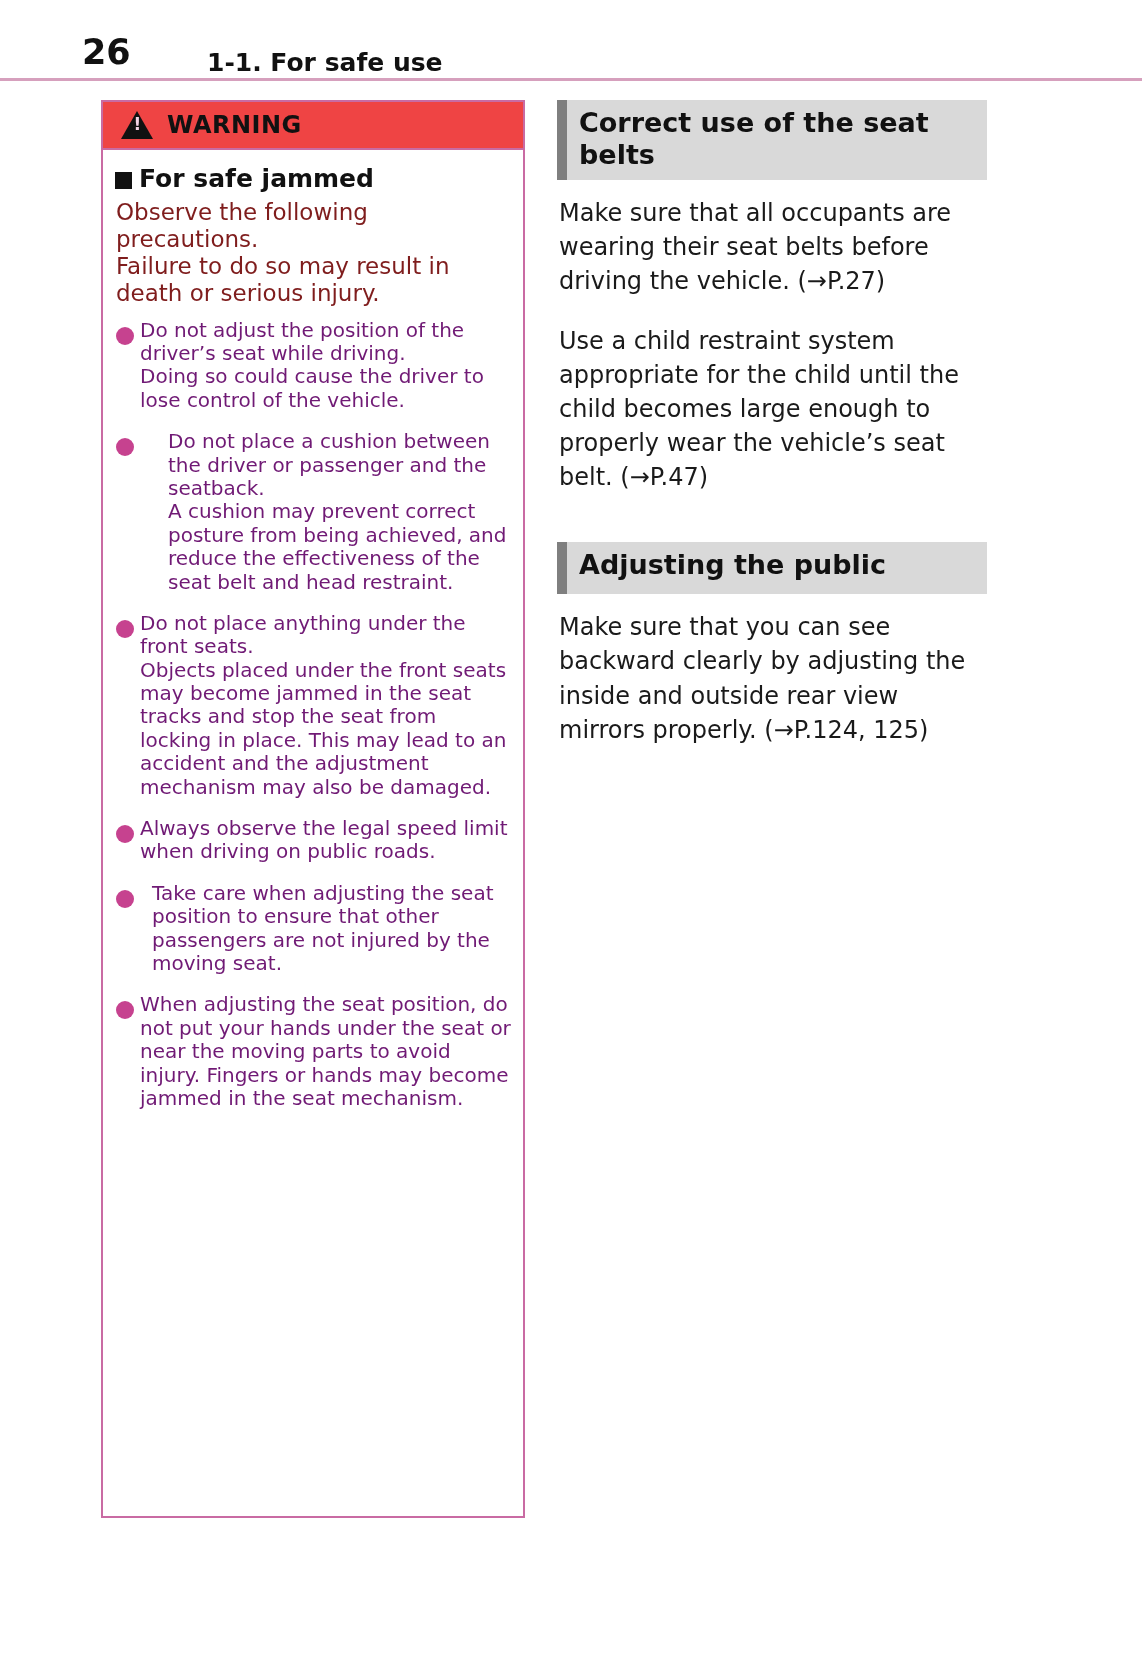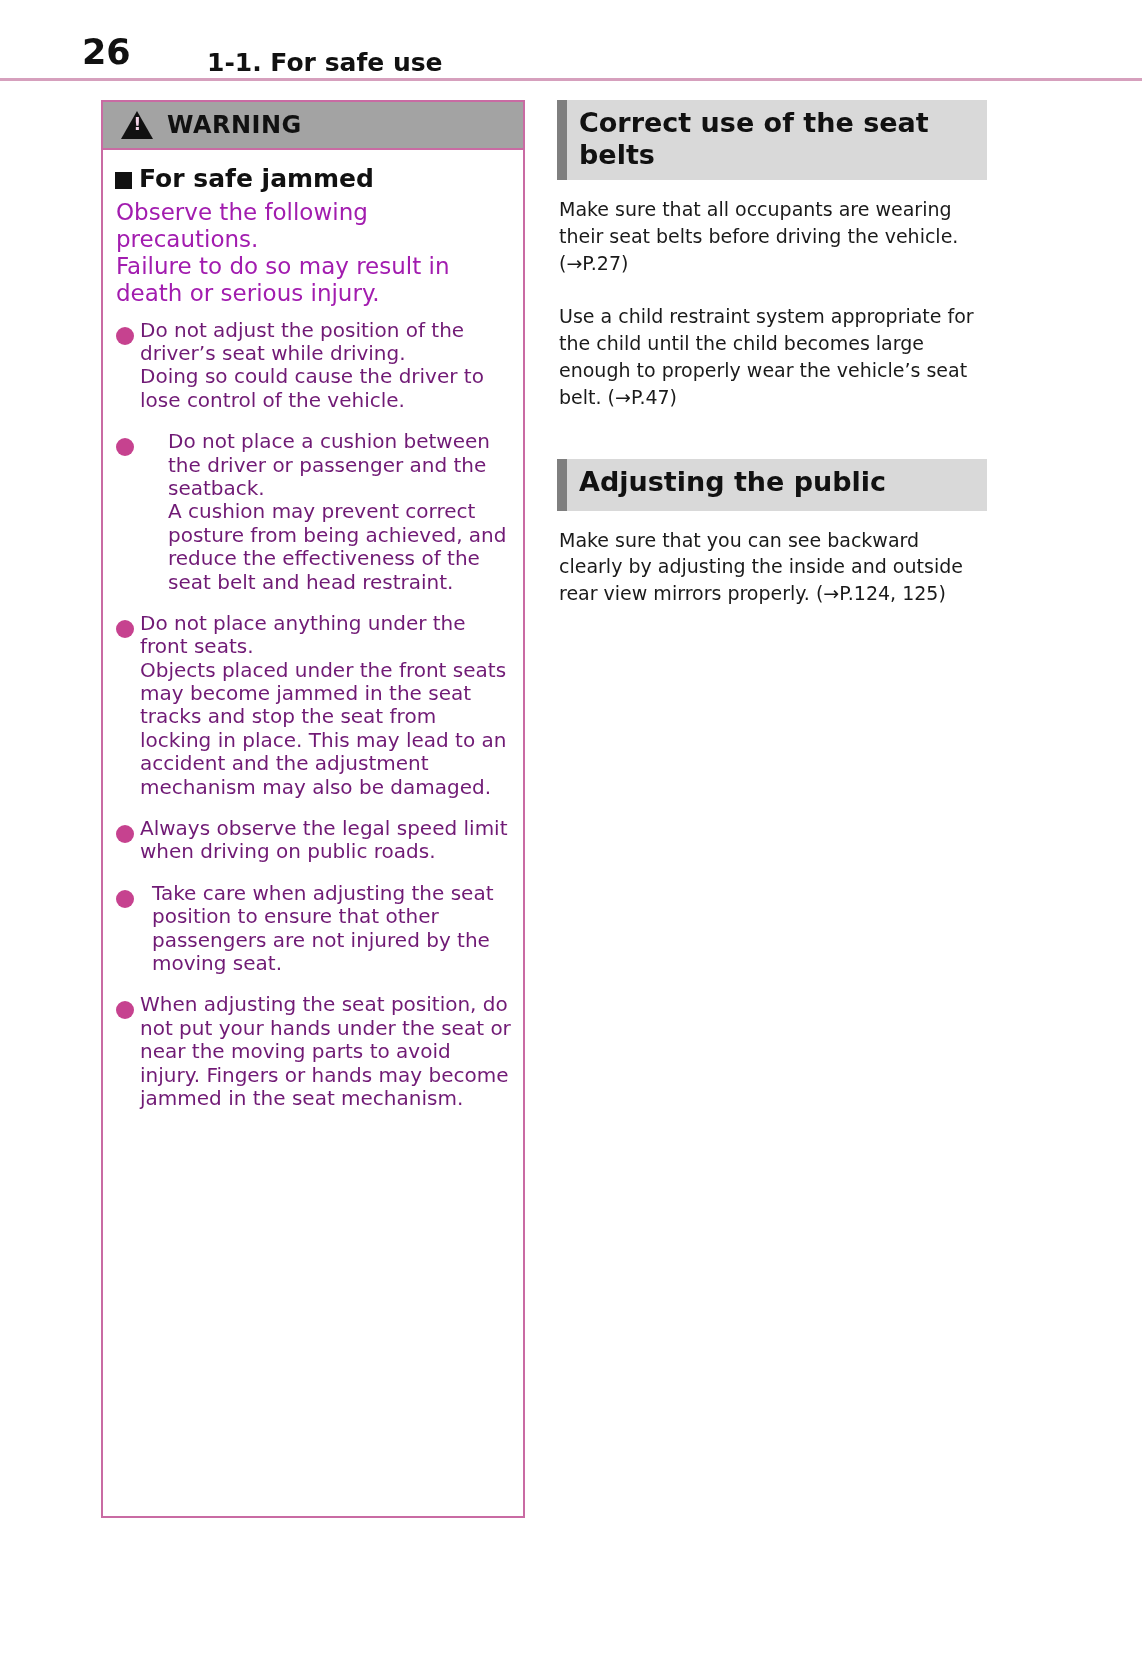--- a/index.html
+++ b/index.html
@@ -63,21 +63,21 @@
     left: 101px;
     top: 100px;
     width: 424px;
     height: 1418px;
     border: 2px solid #c96ba3;
     box-sizing: border-box;
     background: #ffffff;
   }
   .warning-head {
     height: 48px;
-    background: #a3a3a3;
+    background: #ef4444;
     border-bottom: 2px solid #c96ba3;
     display: flex;
     align-items: center;
     padding-left: 18px;
     box-sizing: border-box;
   }
   .warn-triangle {
     width: 0;
     height: 0;
     border-left: 16px solid transparent;
@@ -122,21 +122,21 @@
     height: 17px;
     background: #111;
     margin-right: 7px;
     margin-top: 8px;
     flex: none;
   }
   .intro-para {
     font-size: 23px;
     line-height: 1.17;
     margin: 0 0 12px 3px;
-    color: #a21caf;
+    color: #7f1d1d;
   }
   .bullet-item {
     display: flex;
     align-items: flex-start;
     margin: 0 0 18px 3px;
   }
   .bullet-item .dot {
     width: 18px;
     height: 18px;
     border-radius: 50%;
@@ -174,21 +174,21 @@
     width: 10px;
     background: #7f7f7f;
   }
   .block-heading-text {
     font-size: 27px;
     font-weight: bold;
     line-height: 1.18;
     color: #111;
   }
   .body-para {
-    font-size: 19px;
+    font-size: 24px;
     line-height: 1.42;
     margin: 0 0 26px 2px;
     color: #1a1a1a;
   }
   .spacer-22 { height: 22px; }
 </style>
 </head>
 <body>
 
 <div class="page">

